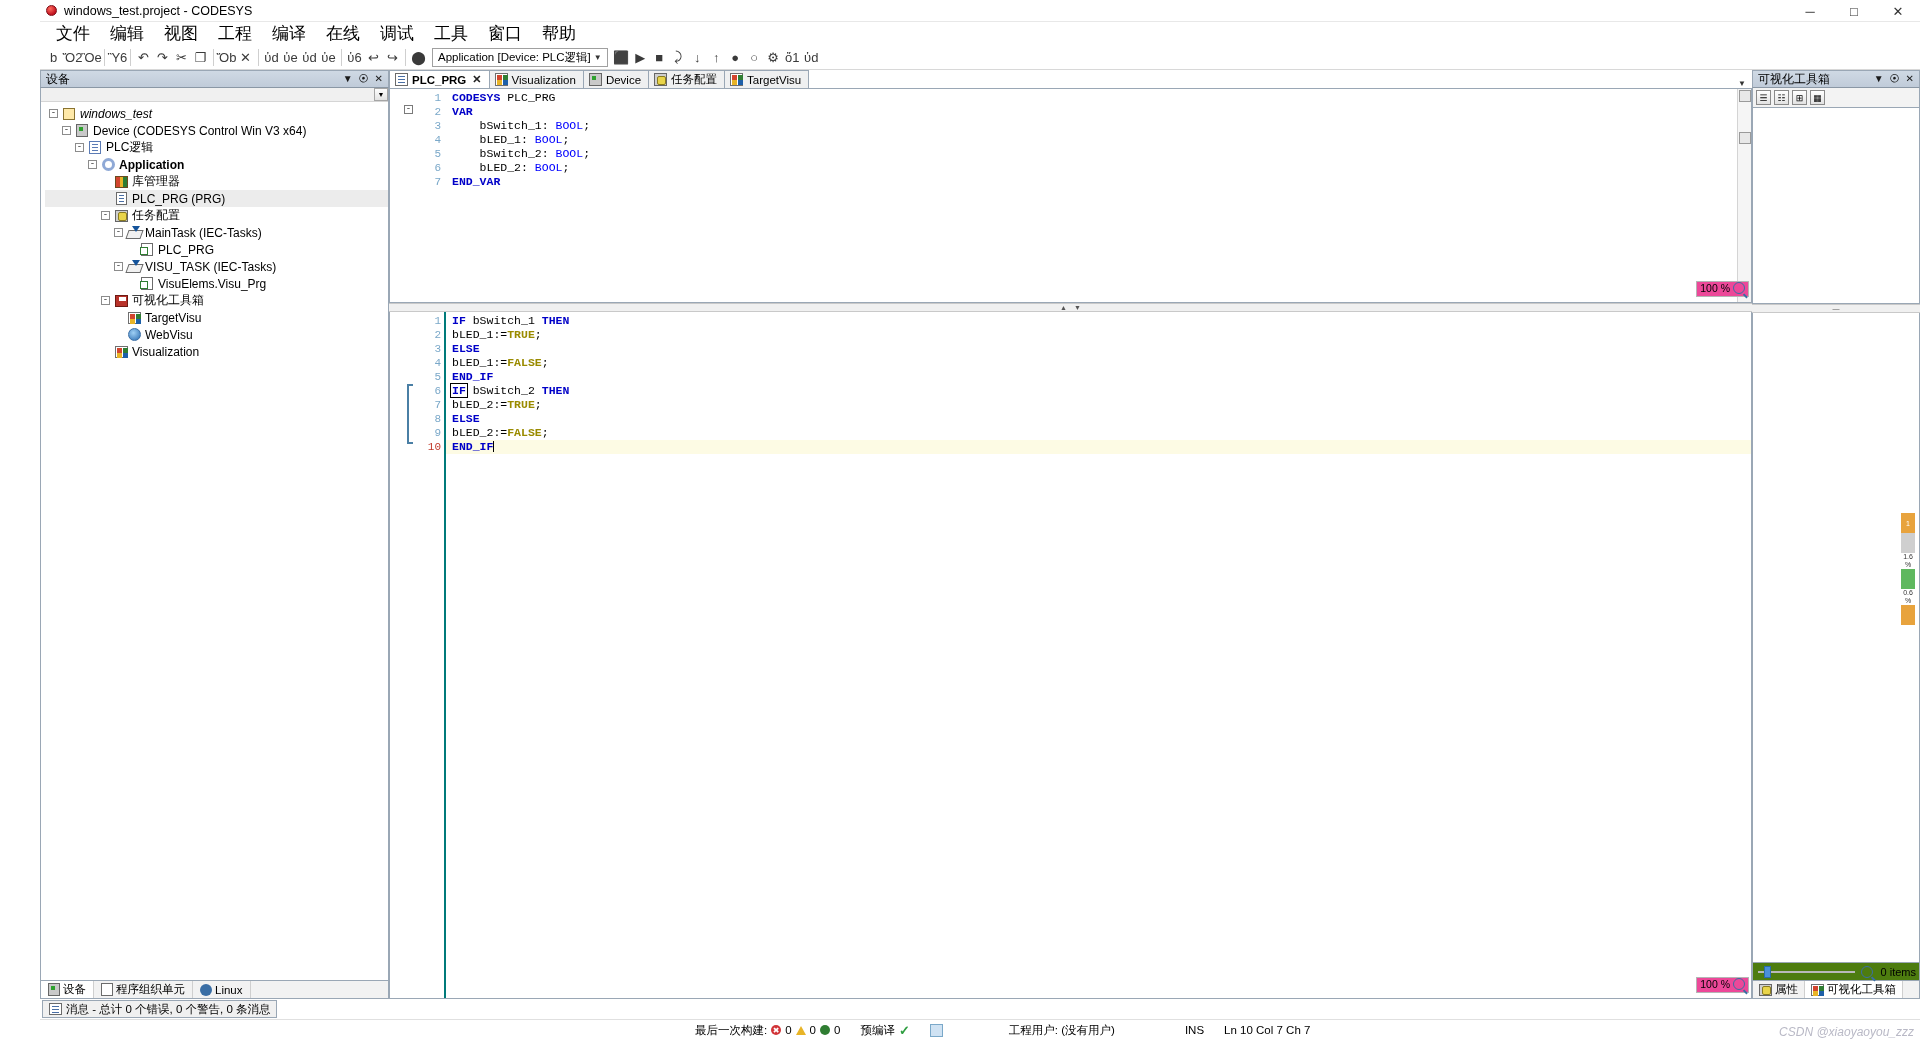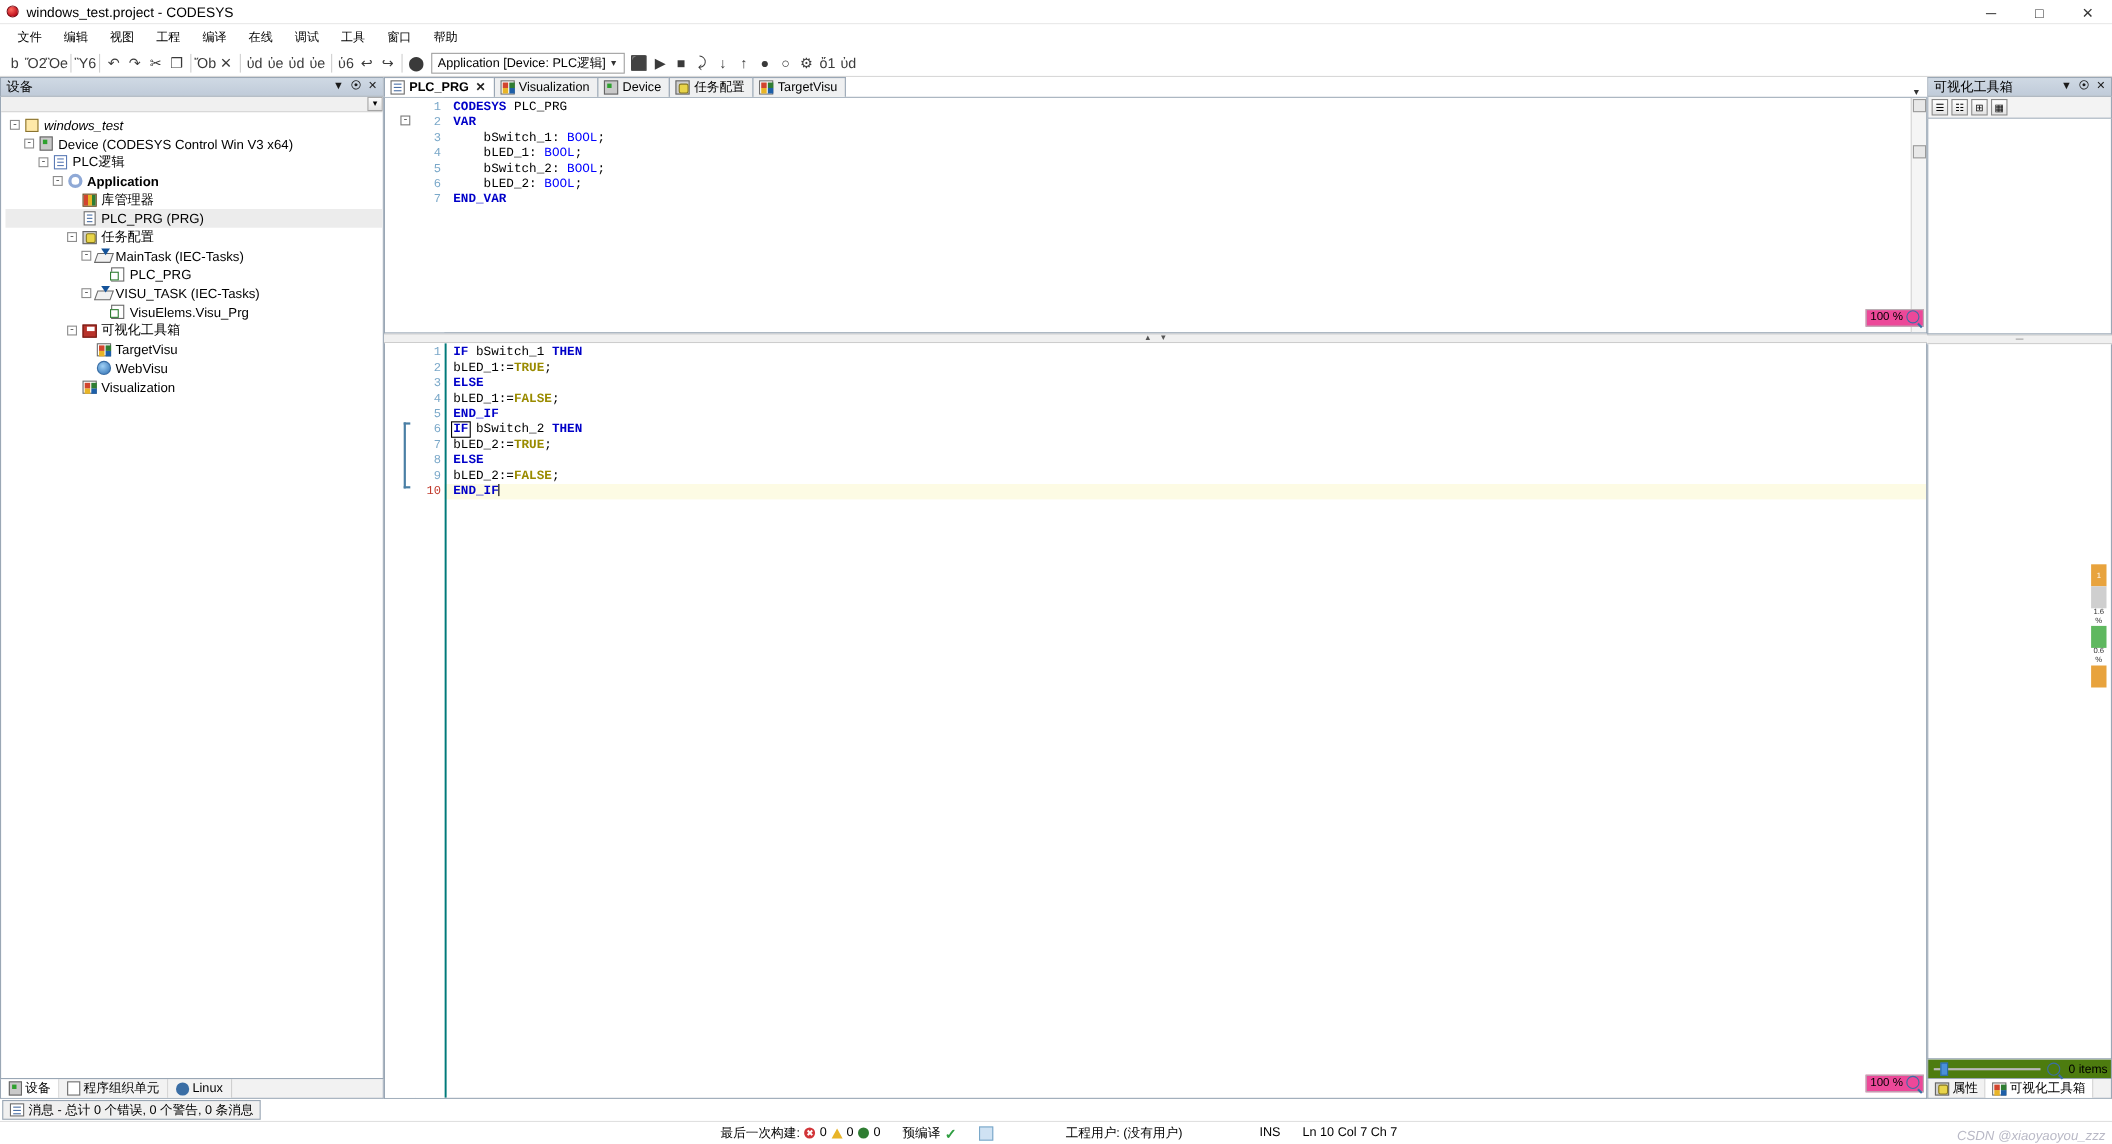--- a/index.html
+++ b/index.html
@@ -5,40 +5,40 @@
   * { box-sizing: border-box; }
   html, body { margin:0; padding:0; }
   body {
     width:1920px; height:1040px;
     font-family:"Liberation Sans", sans-serif;
     font-size:12px;
     background:#ffffff;
     overflow:hidden;
     -webkit-font-smoothing:antialiased;
   }
-  .app { position:relative; width:1920px; height:1040px; display:flex; flex-direction:column; }
+  .app { position:relative; width:1920px; height:1040px; display:flex; flex-direction:column;padding-left:40px; }
 
   
   .titlebar {
     height:22px; background:#ffffff; display:flex; align-items:center;
     border-bottom:1px solid #e8e8e8; flex:0 0 22px; position:relative;
   }
   .tb-icon { width:22px; display:flex; align-items:center; justify-content:center; }
   .tb-dot { width:11px; height:11px; border-radius:50%;
             background:radial-gradient(circle at 35% 30%, #ff6b5e, #c1121f 70%);
             border:1px solid #7d0d16; }
   .tb-title { font-size:12.5px; color:#000; padding-left:2px; }
   .tb-btns { position:absolute; right:0; top:0; height:22px; display:flex; }
   .tb-btn { width:44px; height:22px; display:flex; align-items:center; justify-content:center;
             color:#333; font-size:13px; line-height:1; }
 
   
   .menubar { height:23px; background:#ffffff; display:flex; align-items:center;
              padding-left:6px; flex:0 0 23px; }
-  .menu-item { padding:3px 10px; font-size:11px; color:#000; cursor:default; }
+  .menu-item { padding:3px 10px; font-size:17px; color:#000; cursor:default; }
 
   
   .toolbar { height:25px; background:#ffffff; display:flex; align-items:center;
              padding-left:4px; border-bottom:1px solid #d8d8d8; flex:0 0 25px; gap:0px; }
   .tbi { width:19px; height:21px; display:flex; align-items:center; justify-content:center;
          font-size:13px; color:#3a3a3a; cursor:default; }
   .tb-sep { width:1px; height:17px; background:#cfcfcf; margin:0 3px; }
   .tb-combo { height:19px; min-width:160px; border:1px solid #a0a0a0; background:#fff;
               display:flex; align-items:center; padding:0 2px 0 5px; font-size:11.5px;
               margin:0 4px; color:#000; }

